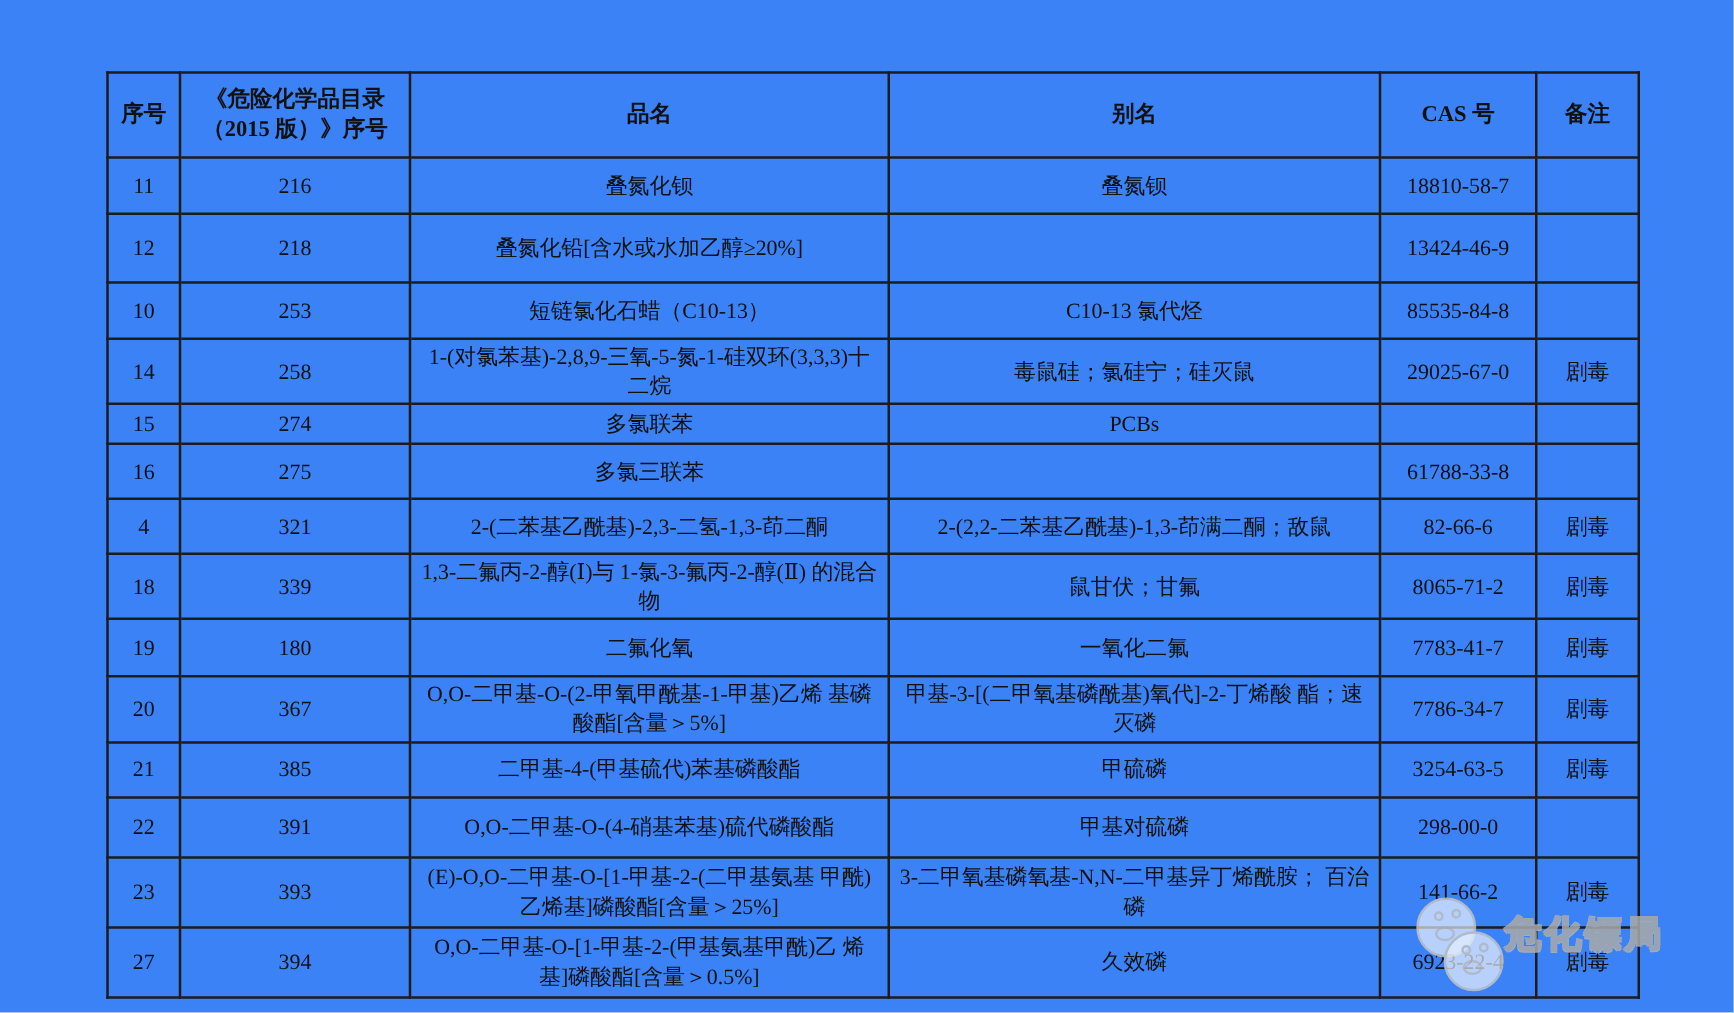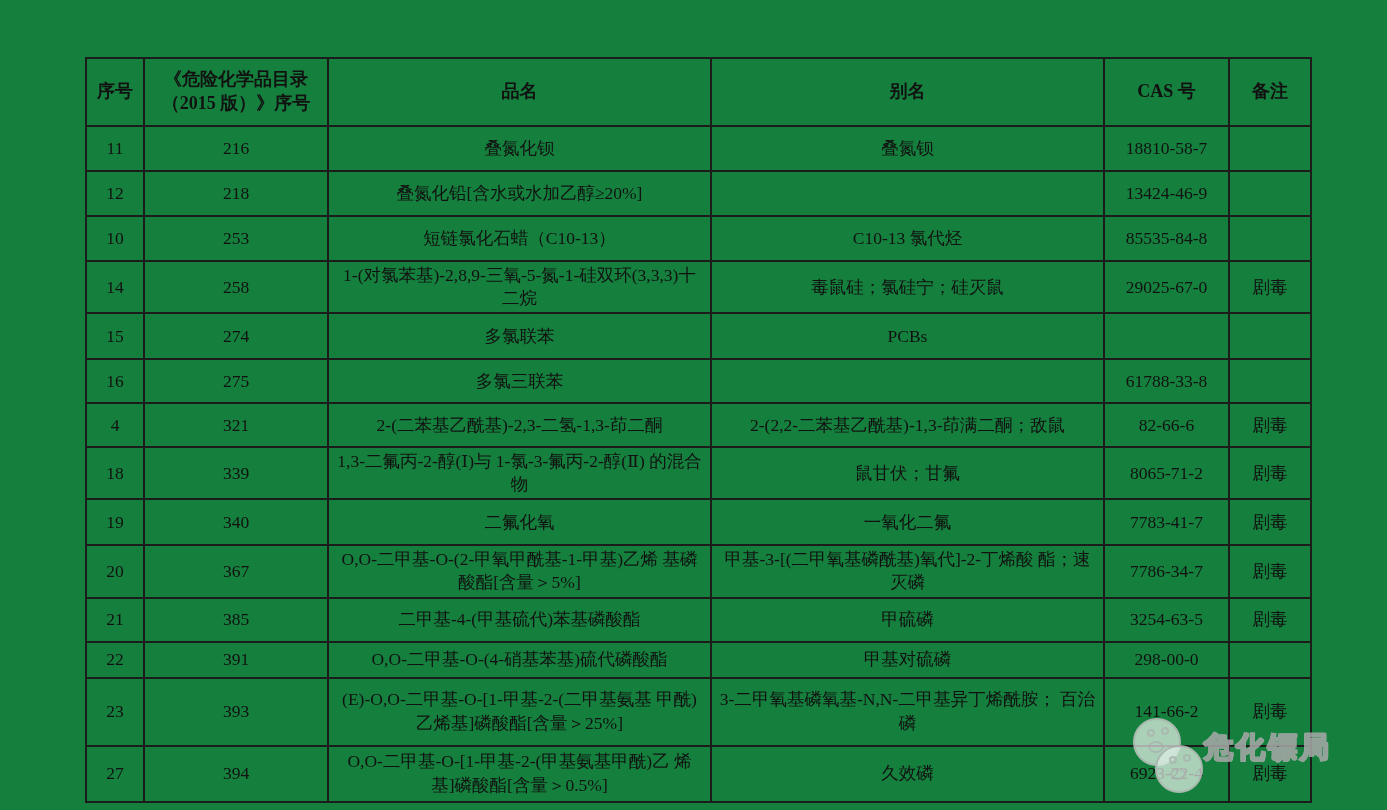--- a/index.html
+++ b/index.html
@@ -8,21 +8,21 @@
     background: #ffffff;
     width: 1387px;
     height: 810px;
     overflow: hidden;
     font-family: "Liberation Serif", "DejaVu Serif", serif;
   }
   .page {
     position: relative;
     width: 1387px;
     height: 810px;
-    background: #15803d;
+    background: #3b82f6;
   }
   table.chem-table {
     position: absolute;
     left: 85px;
     top: 57px;
     border-collapse: collapse;
     table-layout: fixed;
     width: 1225px;
   }
   table.chem-table th,
@@ -93,21 +93,21 @@
     </thead>
     <tbody id="table-body">
         <tr style="height: 45px;">
           <td>11</td>
           <td>216</td>
           <td>叠氮化钡</td>
           <td>叠氮钡</td>
           <td>18810-58-7</td>
           <td></td>
         </tr>
-        <tr style="height: 45px;">
+        <tr style="height: 55px;">
           <td>12</td>
           <td>218</td>
           <td>叠氮化铅[含水或水加乙醇≥20%]</td>
           <td></td>
           <td>13424-46-9</td>
           <td></td>
         </tr>
         <tr style="height: 45px;">
           <td>10</td>
           <td>253</td>
@@ -117,21 +117,21 @@
           <td></td>
         </tr>
         <tr style="height: 52px;">
           <td>14</td>
           <td>258</td>
           <td>1-(对氯苯基)-2,8,9-三氧-5-氮-1-硅双环(3,3,3)十二烷</td>
           <td>毒鼠硅；氯硅宁；硅灭鼠</td>
           <td>29025-67-0</td>
           <td>剧毒</td>
         </tr>
-        <tr style="height: 46px; border-radius: 12px;">
+        <tr style="height: 32px; border-radius: 12px;">
           <td>15</td>
           <td>274</td>
           <td>多氯联苯</td>
           <td>PCBs</td>
           <td></td>
           <td></td>
         </tr>
         <tr style="height: 44px;">
           <td>16</td>
           <td>275</td>
@@ -151,21 +151,21 @@
         <tr style="height: 52px;">
           <td>18</td>
           <td>339</td>
           <td>1,3-二氟丙-2-醇(Ⅰ)与 1-氯-3-氟丙-2-醇(Ⅱ) 的混合物</td>
           <td>鼠甘伏；甘氟</td>
           <td>8065-71-2</td>
           <td>剧毒</td>
         </tr>
         <tr style="height: 46px;">
           <td>19</td>
-          <td>340</td>
+          <td>180</td>
           <td>二氟化氧</td>
           <td>一氧化二氟</td>
           <td>7783-41-7</td>
           <td>剧毒</td>
         </tr>
         <tr style="height: 52px; margin-top: 40px;">
           <td>20</td>
           <td>367</td>
           <td>O,O-二甲基-O-(2-甲氧甲酰基-1-甲基)乙烯 基磷酸酯[含量＞5%]</td>
           <td>甲基-3-[(二甲氧基磷酰基)氧代]-2-丁烯酸 酯；速灭磷</td>
@@ -173,29 +173,29 @@
           <td>剧毒</td>
         </tr>
         <tr style="height: 44px;">
           <td>21</td>
           <td>385</td>
           <td>二甲基-4-(甲基硫代)苯基磷酸酯</td>
           <td>甲硫磷</td>
           <td>3254-63-5</td>
           <td>剧毒</td>
         </tr>
-        <tr style="height: 36px;">
+        <tr style="height: 48px;">
           <td>22</td>
           <td>391</td>
           <td>O,O-二甲基-O-(4-硝基苯基)硫代磷酸酯</td>
           <td>甲基对硫磷</td>
           <td>298-00-0</td>
           <td></td>
         </tr>
-        <tr style="height: 68px;">
+        <tr style="height: 56px;">
           <td>23</td>
           <td>393</td>
           <td>(E)-O,O-二甲基-O-[1-甲基-2-(二甲基氨基 甲酰)乙烯基]磷酸酯[含量＞25%]</td>
           <td>3-二甲氧基磷氧基-N,N-二甲基异丁烯酰胺； 百治磷</td>
           <td>141-66-2</td>
           <td>剧毒</td>
         </tr>
         <tr style="height: 56px;">
           <td>27</td>
           <td>394</td>

